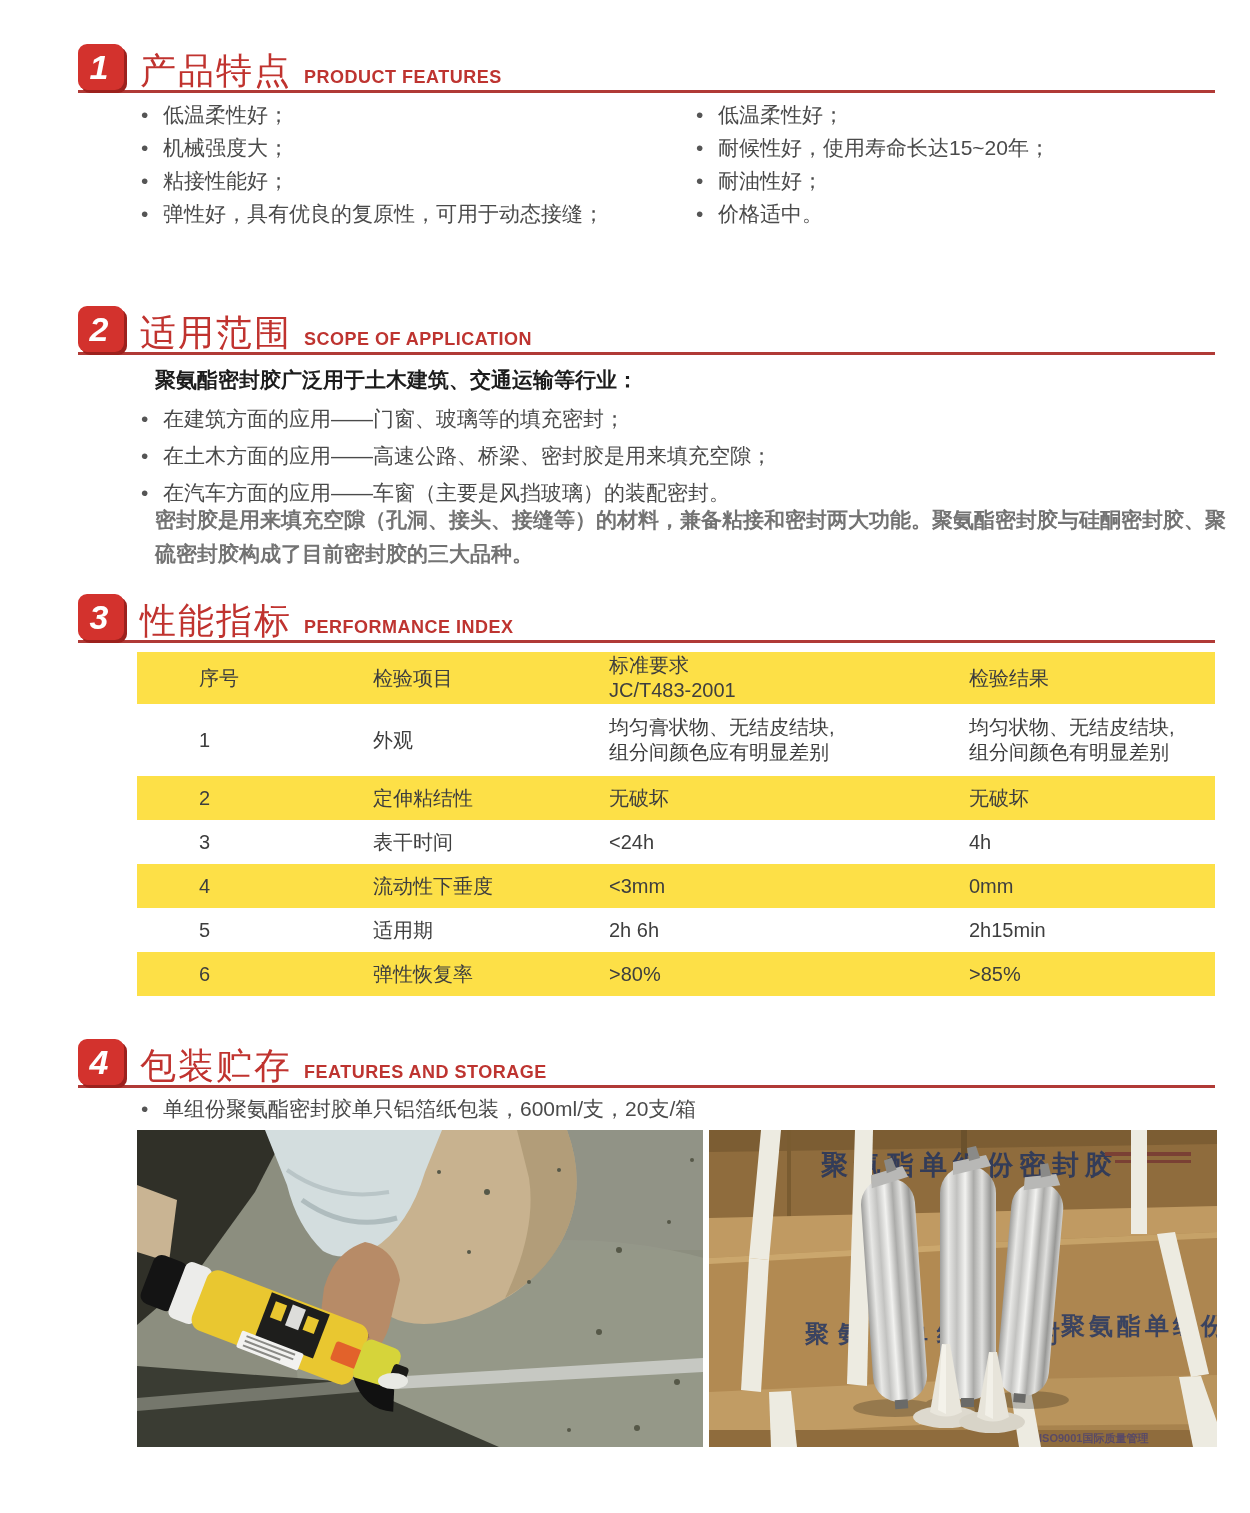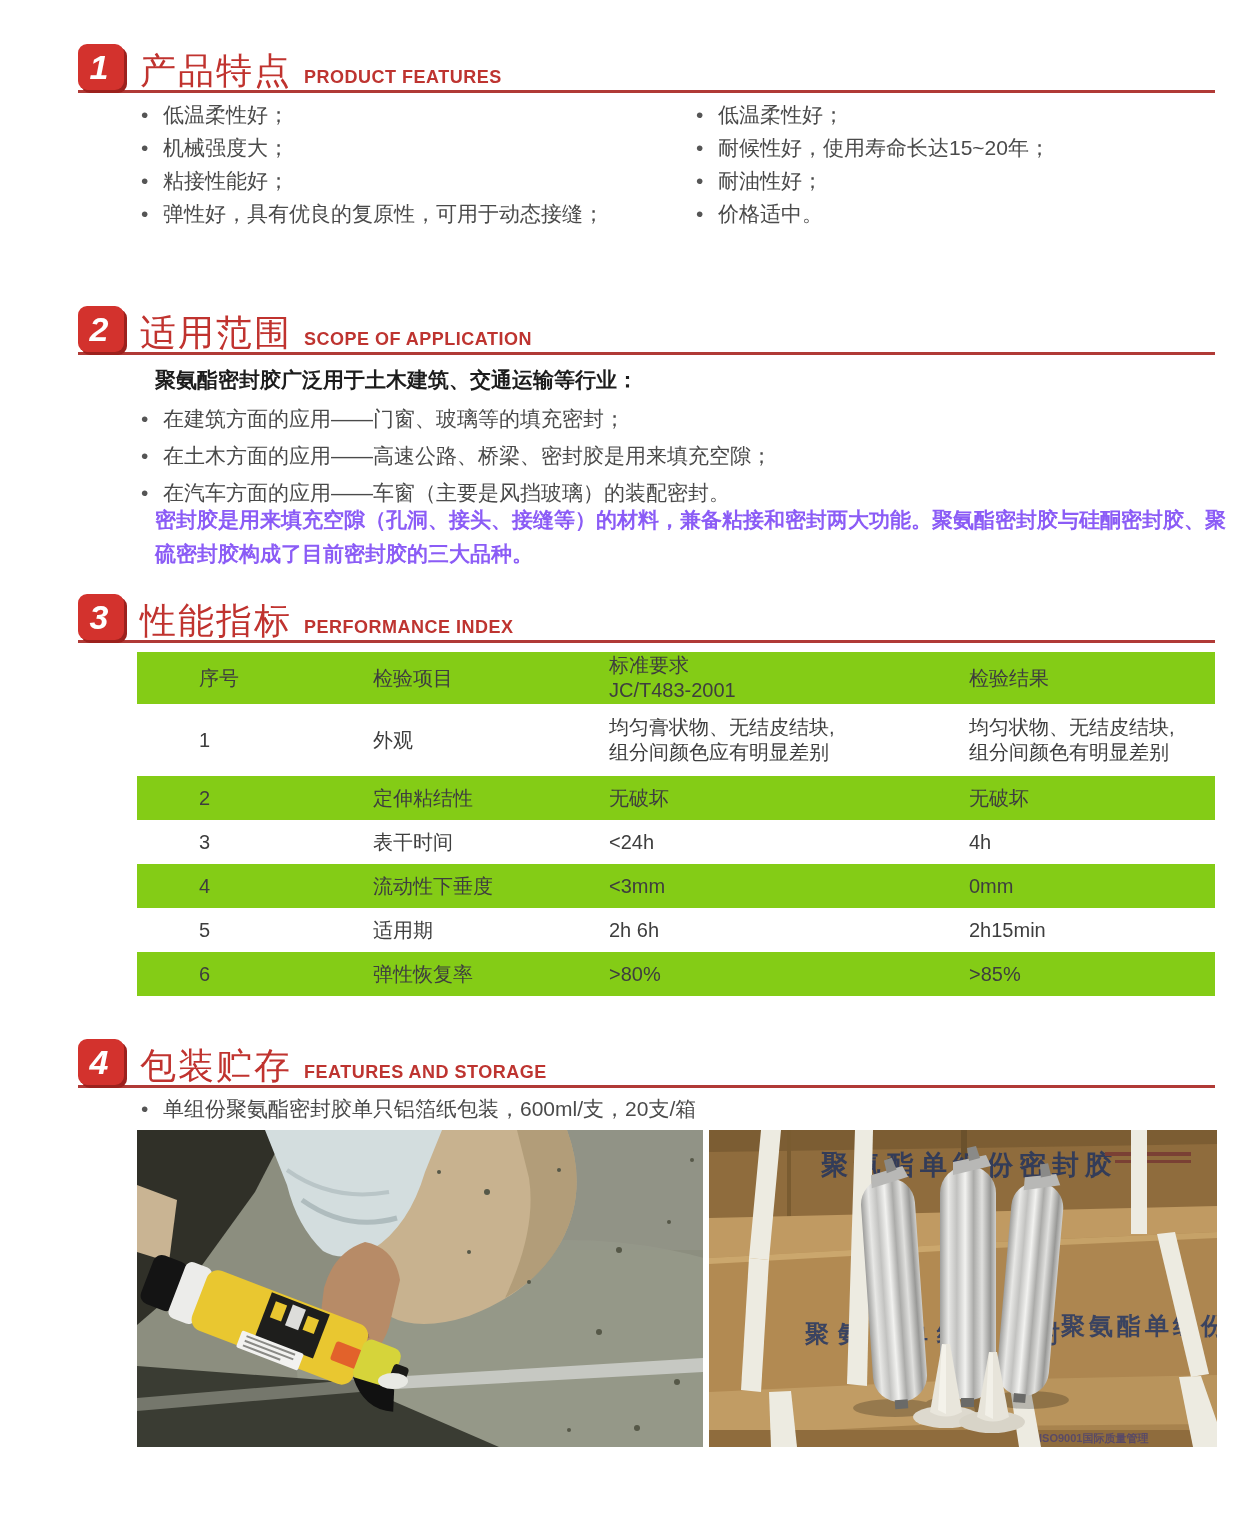--- a/index.html
+++ b/index.html
@@ -18,32 +18,32 @@
 
   
   ul.bullets{list-style:none;margin:0;padding:0;}
   ul.bullets li{position:relative;padding-left:26px;font-size:21px;color:#4A4A4A;}
   ul.bullets li::before{content:"\2022";position:absolute;left:4px;color:#555;}
   .feat li{line-height:33px;}
   .scope-list li{line-height:37px;}
 
   .pos{position:absolute;}
   .b-intro{font-weight:bold;color:#1C1C1C;font-size:21px;}
-  .b-note{font-weight:bold;color:#8b5cf6;font-size:21px;line-height:33.5px;width:1075px;}
+  .b-note{font-weight:bold;color:#737373;font-size:21px;line-height:33.5px;width:1075px;}
 
   
   table.ptable{border-collapse:collapse;table-layout:fixed;width:1078px;font-size:20px;color:#3E3E3E;}
   table.ptable th,table.ptable td{font-weight:normal;text-align:left;vertical-align:middle;padding:0;}
   table.ptable col.c1{width:208px}table.ptable col.c2{width:240px}
   table.ptable col.c3{width:360px}table.ptable col.c4{width:270px}
   table.ptable th:nth-child(1),table.ptable td:nth-child(1){padding-left:62px;}
   table.ptable th:nth-child(2),table.ptable td:nth-child(2){padding-left:28px;}
   table.ptable th:nth-child(3),table.ptable td:nth-child(3){padding-left:24px;}
   table.ptable th:nth-child(4),table.ptable td:nth-child(4){padding-left:24px;}
-  tr.gray{background:#84cc16;}
+  tr.gray{background:#fde047;}
   tr.rhead{height:52px;}
   tr.tall{height:72px;}
   tr.norm{height:44px;}
   .cell2l{line-height:25px;}
 
   .photo{display:block;}
   .photos{position:absolute;top:1130px;left:137px;display:flex;gap:6px;}
 </style>
 </head>
 <body>

